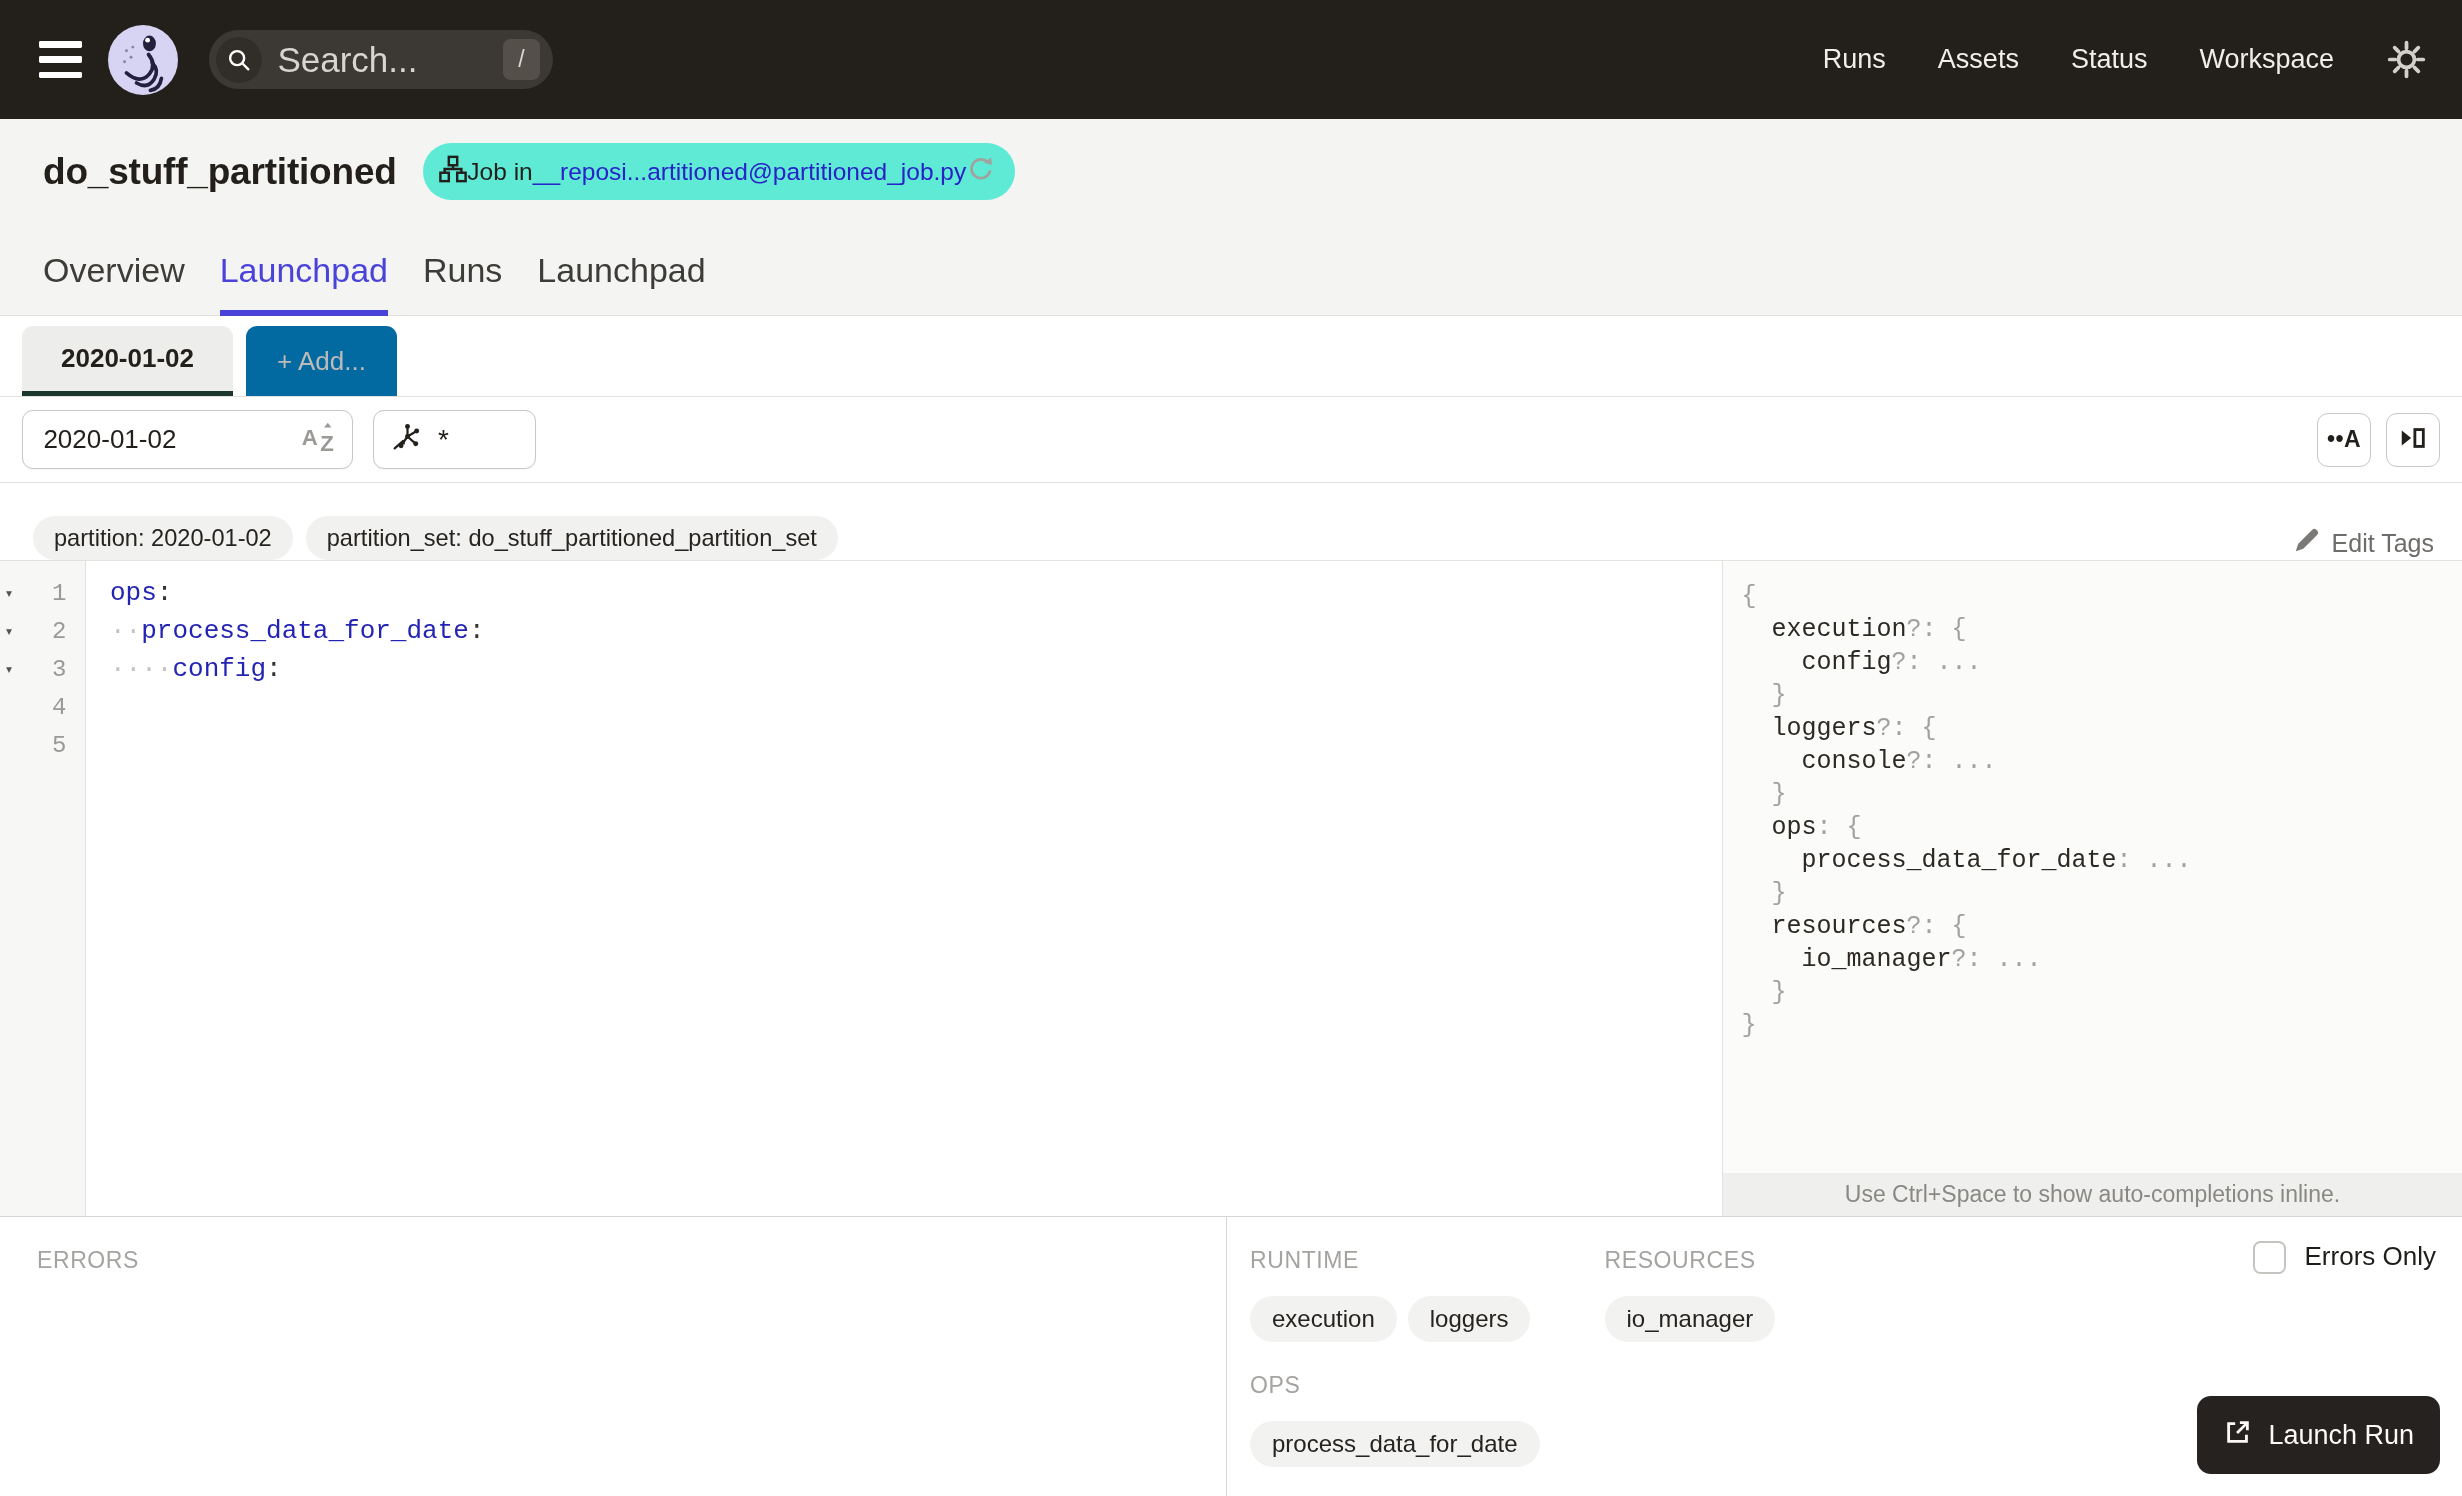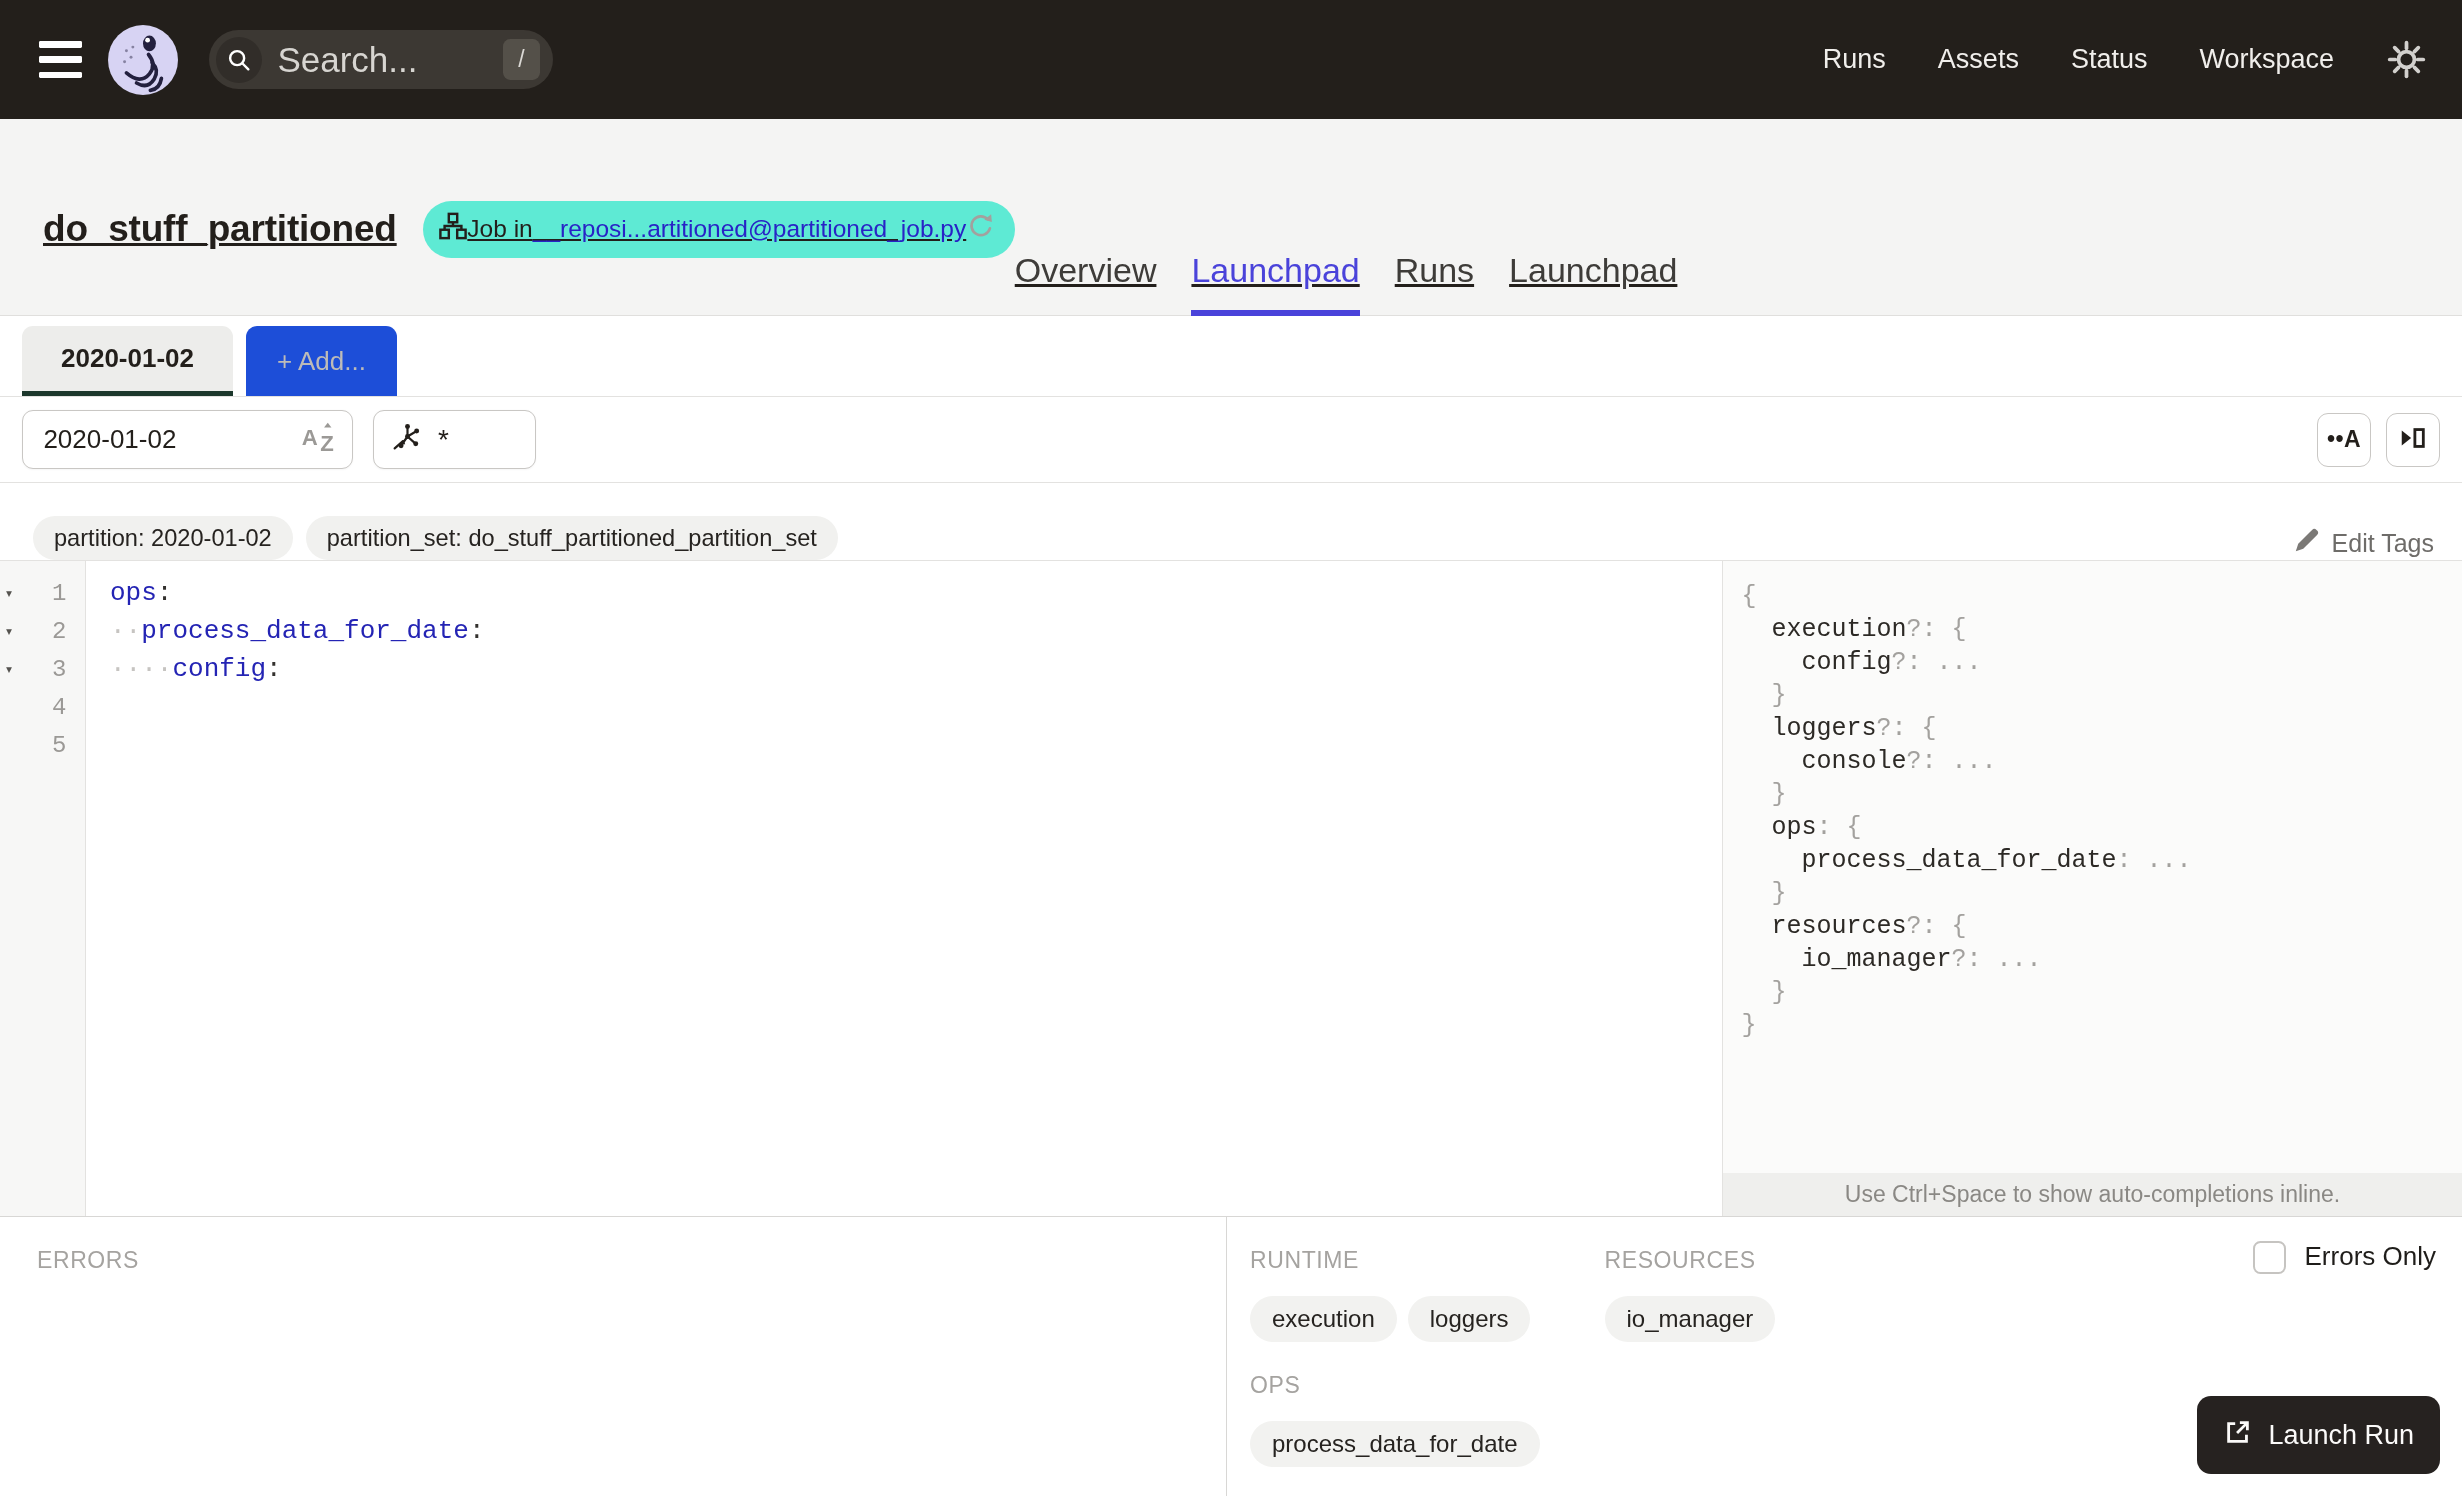--- a/index.html
+++ b/index.html
@@ -15,34 +15,34 @@
   .search { margin-left:31px; width:344px; height:59px; background:#3C3833; border-radius:30px; display:flex; align-items:center; padding:0 13px 0 7.4px; flex:none; }
   .search .mag { width:46px; height:46px; border-radius:50%; background:#312D29; display:flex; align-items:center; justify-content:center; flex:none; }
   .search input { flex:1; min-width:0; background:transparent; border:none; outline:none; color:#ECEAE7; font-size:35px; margin-left:15px; font-family:inherit; }
   .search input::placeholder { color:#D7D5D1; opacity:1; }
   .search .slash { width:37px; height:41px; background:#545049; border-radius:7.4px; color:#DBD9D5; font-size:23px; display:flex; align-items:center; justify-content:center; flex:none; }
   .nav-links { margin-left:auto; display:flex; align-items:center; gap:52px; }
   .nav-link { color:#F0EEEB; font-size:27px; cursor:pointer; }
   .gear { margin-left:52px; display:flex; align-items:center; cursor:pointer; }
 
   
-  .header { height:197px; background:#F4F4F3; border-bottom:0.9px solid #E0DFDD; padding:24px 0 0 43px; display:flex; flex-direction:row;text-decoration:underline; }
+  .header { height:197px; background:#F4F4F3; border-bottom:0.9px solid #E0DFDD; padding:24px 0 0 43px; display:flex; flex-direction:column; }
   .title-row { display:flex; align-items:center; gap:26px; }
   .page-title { font-size:37px; font-weight:700; letter-spacing:-0.2px; }
   .job-badge { height:57px; background:#5eead4; border-radius:29px; display:flex; align-items:center; gap:0; padding:0 18.5px 0 16.7px; font-size:24.5px; }
   .job-link { color:#2823C6; cursor:pointer; }
   .tabs { margin-top:auto; display:flex; gap:35px; font-size:34px; font-weight:500; }
   .tab { padding-bottom:25px; color:#3E3C39; position:relative; cursor:pointer; }
   .tab.active { color:#4A43DA; }
   .tab.active::after { content:""; position:absolute; left:0; right:0; bottom:-0.9px; height:5.6px; background:#4A43DA; }
 
   
   .session-row { height:81px; background:#fff; border-bottom:0.9px solid #E3E2E0; display:flex; align-items:flex-end; padding-left:22px; gap:13px; }
   .session-tab { height:70px; display:flex; align-items:center; padding:0 39px; background:#EDEDEB; border-radius:11px 11px 0 0; font-weight:700; font-size:26px; border-bottom:5.6px solid #1C382C; cursor:pointer; }
-  .add-tab { height:70px; display:flex; align-items:center; padding:0 31px; background:#1d4ed8; border-radius:11px 11px 0 0; color:#BDBBB8; font-size:26px; cursor:pointer; }
+  .add-tab { height:70px; display:flex; align-items:center; padding:0 31px; background:#0369a1; border-radius:11px 11px 0 0; color:#BDBBB8; font-size:26px; cursor:pointer; }
 
   
   .config-row { height:86px; background:#fff; border-bottom:0.9px solid #E3E2E0; display:flex; align-items:center; padding:0 22px; }
   .partition-input { width:331px; height:59px; border:0.9px solid #C9C7C4; border-radius:11px; background:#fff; display:flex; align-items:center; padding:0 15px 0 7.4px; box-shadow:0 0.9px 1.9px rgba(0,0,0,0.04); }
   .partition-input input { flex:1; min-width:0; border:none; outline:none; font-size:26px; color:#231F1B; padding-left:13px; font-family:inherit; background:transparent; }
   .op-selector { width:163px; height:59px; border:0.9px solid #C9C7C4; border-radius:11px; background:#fff; display:flex; align-items:center; gap:14px; padding:0 16.7px; font-size:28px; margin-left:20.4px; box-shadow:0 0.9px 1.9px rgba(0,0,0,0.04); cursor:text; }
   .flex-spacer { flex:1; }
   .icon-btn { width:54px; height:54px; border:0.9px solid #C9C7C4; border-radius:11px; background:#fff; display:flex; align-items:center; justify-content:center; margin-left:15px; cursor:pointer; }
   .ws-glyph { font-size:23px; font-weight:700; color:#231F1B; letter-spacing:0.5px; }
 

